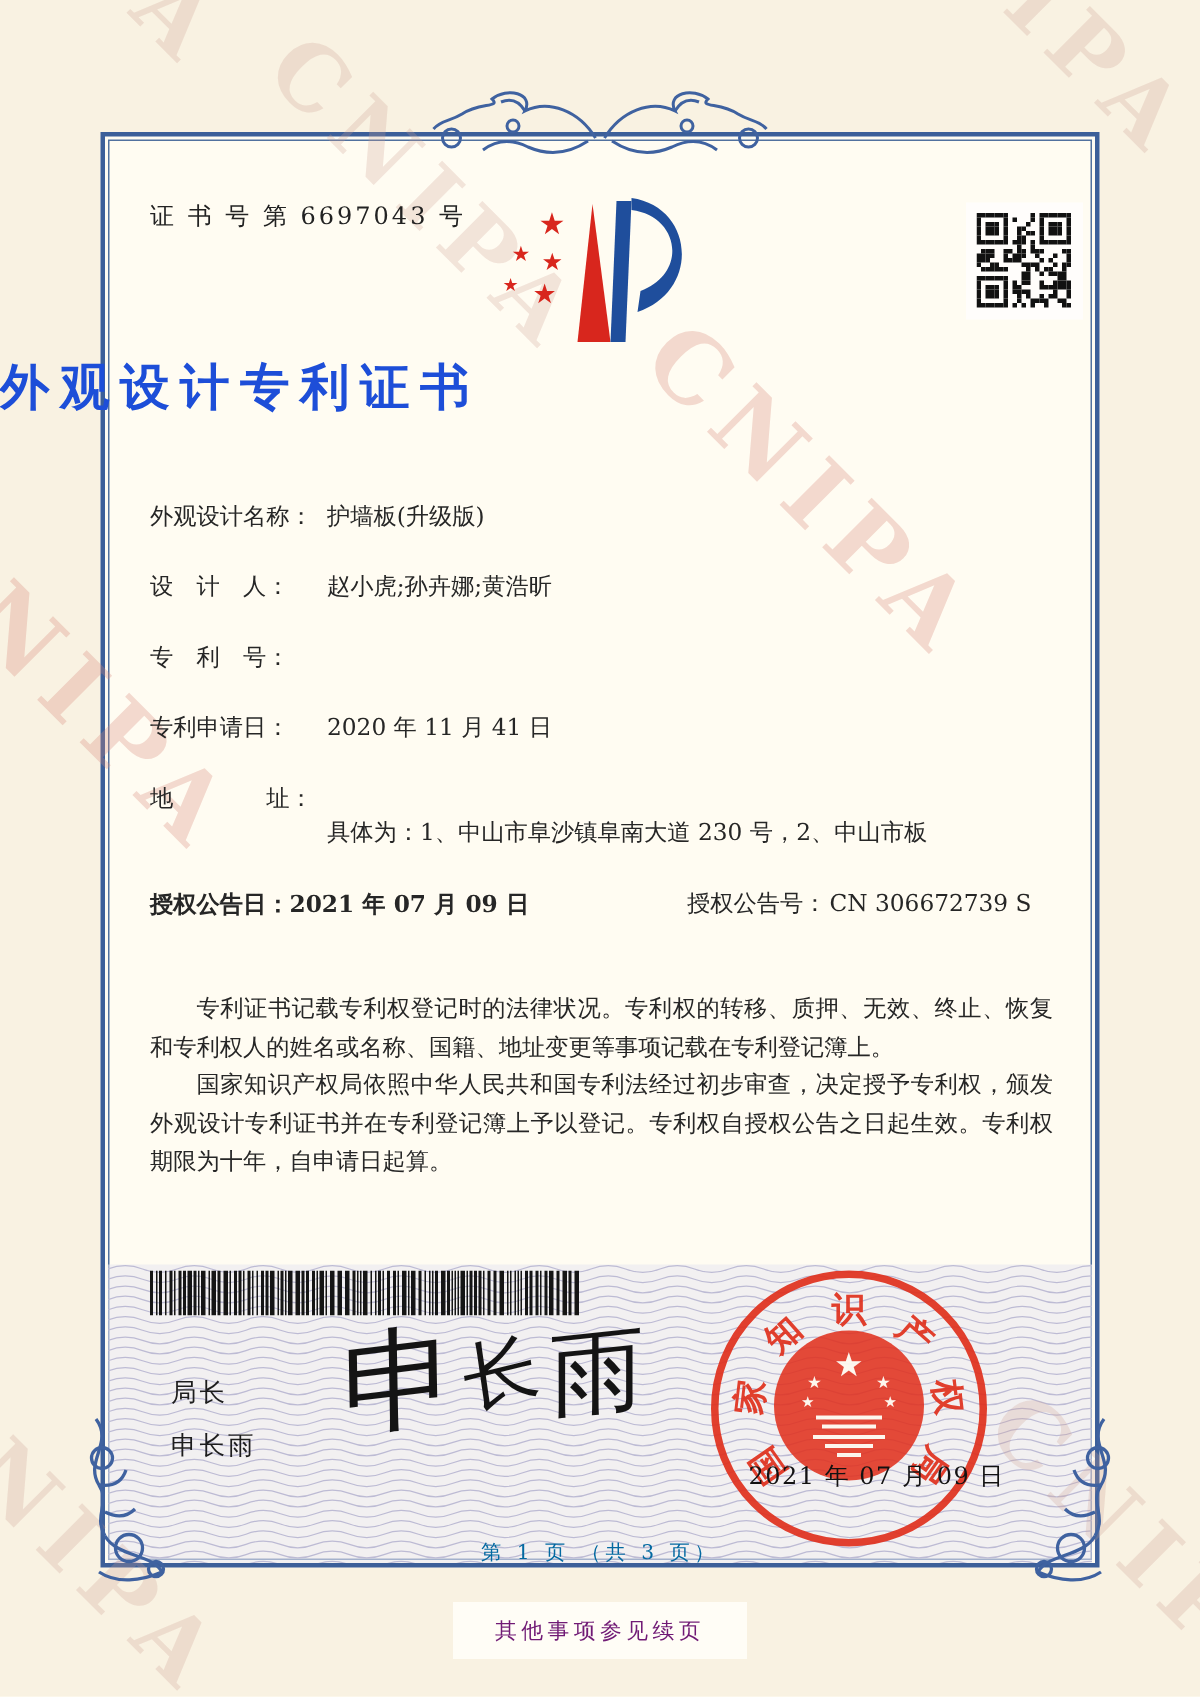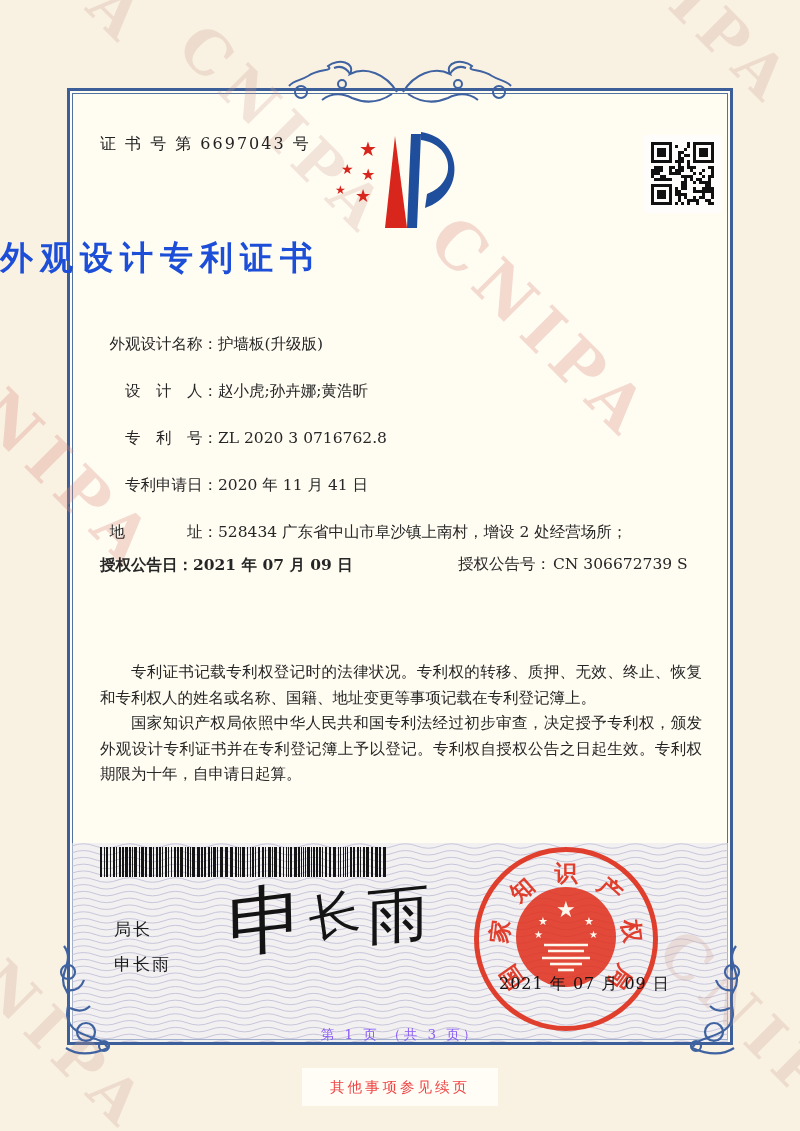--- a/index.html
+++ b/index.html
@@ -38,21 +38,21 @@
   .cert-no{position:absolute;left:100px;top:134px;font-size:16px;letter-spacing:2px;color:#222;}
   .qr-box{position:absolute;left:644px;top:135px;width:78px;height:78px;background:#fffdfb;
     display:flex;align-items:center;justify-content:center;}
   .logo{position:absolute;left:333px;top:130px;}
   .title{
     position:absolute;left:0;top:236px;width:100%;
     font-size:33px;font-weight:bold;letter-spacing:7px;color:#1d4ed8;
   }
   
   .fields{position:absolute;left:100px;top:333px;width:606px;font-size:15.5px;line-height:23px;}
-  .frow{display:flex;margin-bottom:24px;text-align:right;}
+  .frow{display:flex;margin-bottom:24px;}
   .frow .lab{flex:0 0 118px;white-space:nowrap;}
   .frow .val{white-space:nowrap;}
   .frow.addr1{margin-bottom:0;}
   .addr-block{margin-bottom:9px;}
   .grant-row{display:flex;}
   .grant-left{display:flex;flex:0 0 330px;font-weight:bold;}
   .grant-right{display:flex;margin-left:28px;}
   .grant-right .lab2{white-space:nowrap;margin-right:2px;}
   
   .bodytxt{
@@ -84,27 +84,27 @@
     font-family:"DejaVu Serif","Liberation Serif",serif;
   }
   .seal-emblem{position:absolute;left:50%;top:50%;transform:translate(-50%,-50%);}
   .seal-date{
     position:absolute;left:499px;top:974px;z-index:6;font-size:16px;
     letter-spacing:1px;color:#121212;white-space:nowrap;
   }
   
   .page-info{
     position:absolute;left:0;top:1026px;width:100%;text-align:center;
-    font-size:13.5px;letter-spacing:3px;color:#8b5cf6;z-index:6;
+    font-size:13.5px;letter-spacing:3px;color:#0369a1;z-index:6;
   }
   .note-box{
     position:absolute;left:50%;top:1068px;transform:translateX(-50%);
     background:#fffdf6;padding:9px 28px;z-index:6;
   }
-  .note-box span{font-size:14.5px;letter-spacing:3px;color:#ef4444;}
+  .note-box span{font-size:14.5px;letter-spacing:3px;color:#701a75;}
 </style>
 </head>
 <body>
 
 <div class="wm" style="left:-90px;top:-95px;">CNIPA</div>
 <div class="wm" style="left:150px;top:95px;">CNIPA</div>
 <div class="wm" style="left:555px;top:-35px;">CNIPA</div>
 <div class="wm pink" style="left:400px;top:290px;font-size:64px;">CNIPA</div>
 <div class="wm pink" style="left:-95px;top:420px;font-size:64px;">CNIPA</div>
 <div class="wm" style="left:-90px;top:990px;">CNIPA</div>
@@ -447,30 +447,32 @@
     <div class="frow">
       <span class="lab">外观设计名称：</span>
       <span class="val">护墙板(升级版)</span>
     </div>
     <div class="frow">
       <span class="lab">设　计　人：</span>
       <span class="val">赵小虎;孙卉娜;黄浩昕</span>
     </div>
     <div class="frow">
       <span class="lab">专　利　号：</span>
-      <span class="val">ZL 2020 3 0716762.8</span>
     </div>
     <div class="frow">
       <span class="lab">专利申请日：</span>
       <span class="val">2020 年 11 月 41 日</span>
     </div>
     <div class="addr-block">
       <div class="frow addr1">
         <span class="lab">地　　　　址：</span>
-        <span class="val">528434 广东省中山市阜沙镇上南村，增设 2 处经营场所；</span>
+      </div>
+      <div class="frow">
+        <span class="lab"></span>
+        <span class="val">具体为：1、中山市阜沙镇阜南大道 230 号，2、中山市板</span>
       </div>
     </div>
     <div class="grant-row">
       <div class="grant-left">
         <span class="lab">授权公告日：</span>
         <span class="val">2021 年 07 月 09 日</span>
       </div>
       <div class="grant-right">
         <span class="lab2">授权公告号：</span>
         <span class="val">CN 306672739 S</span>

